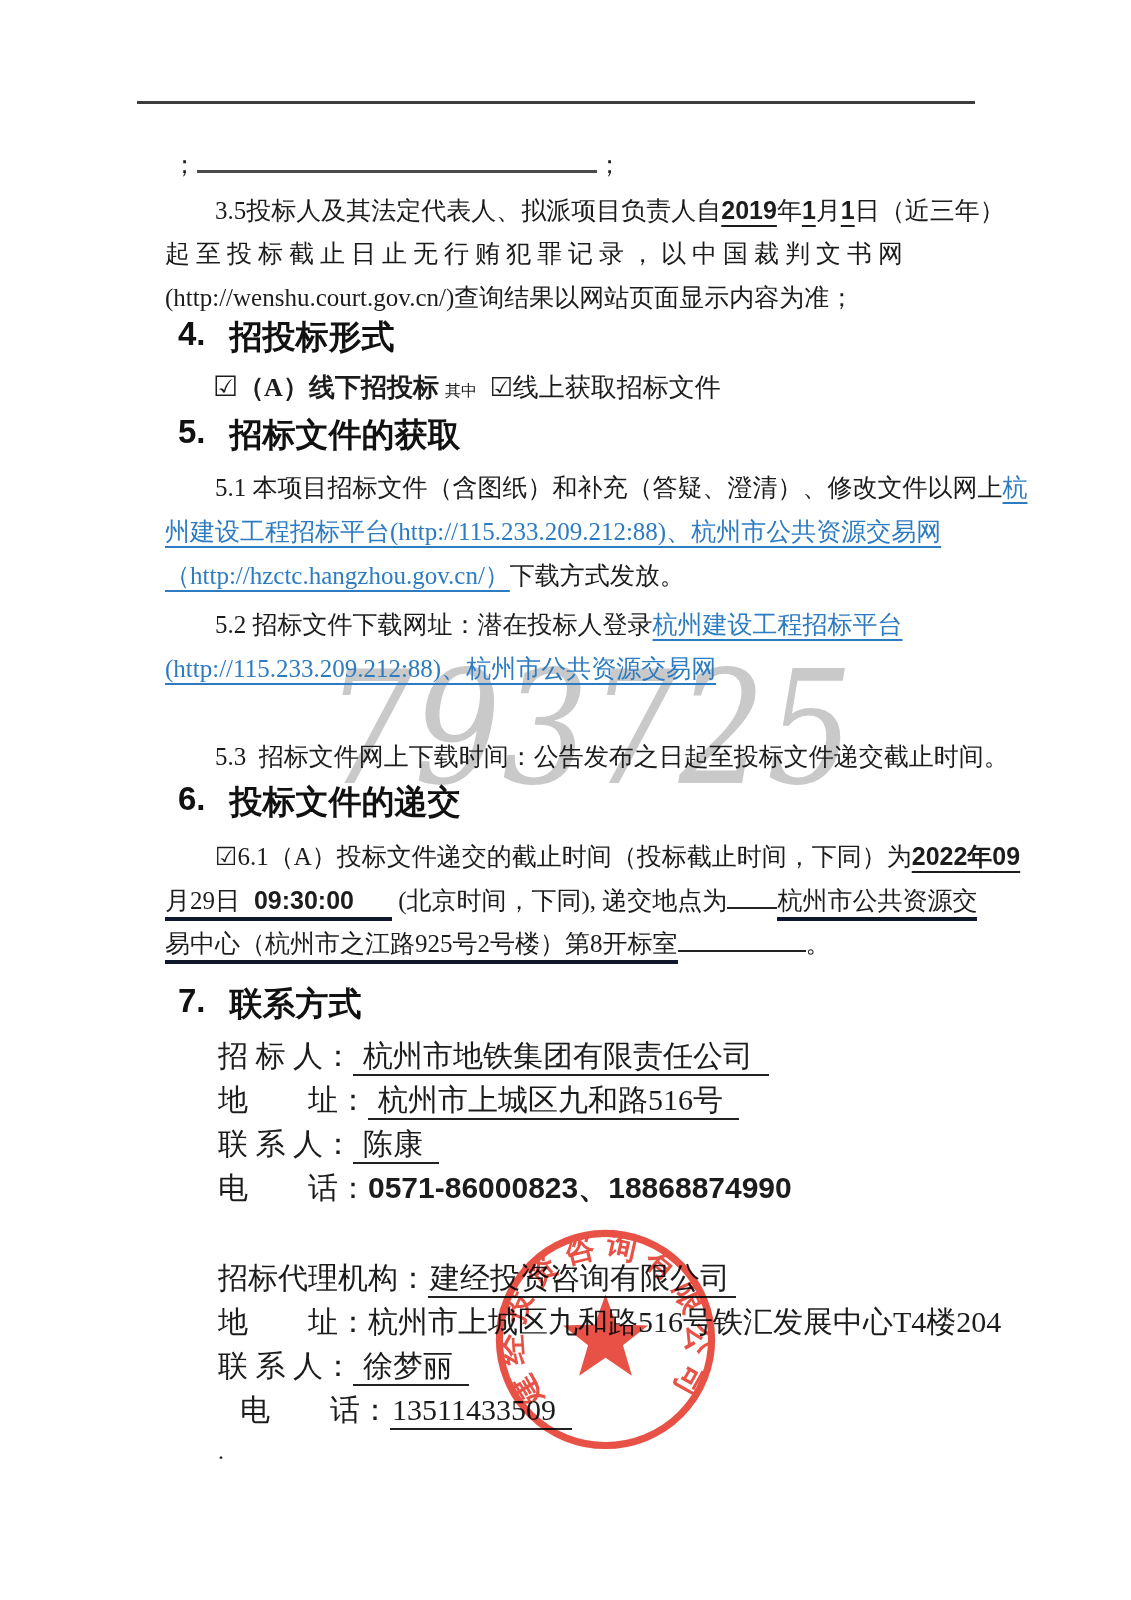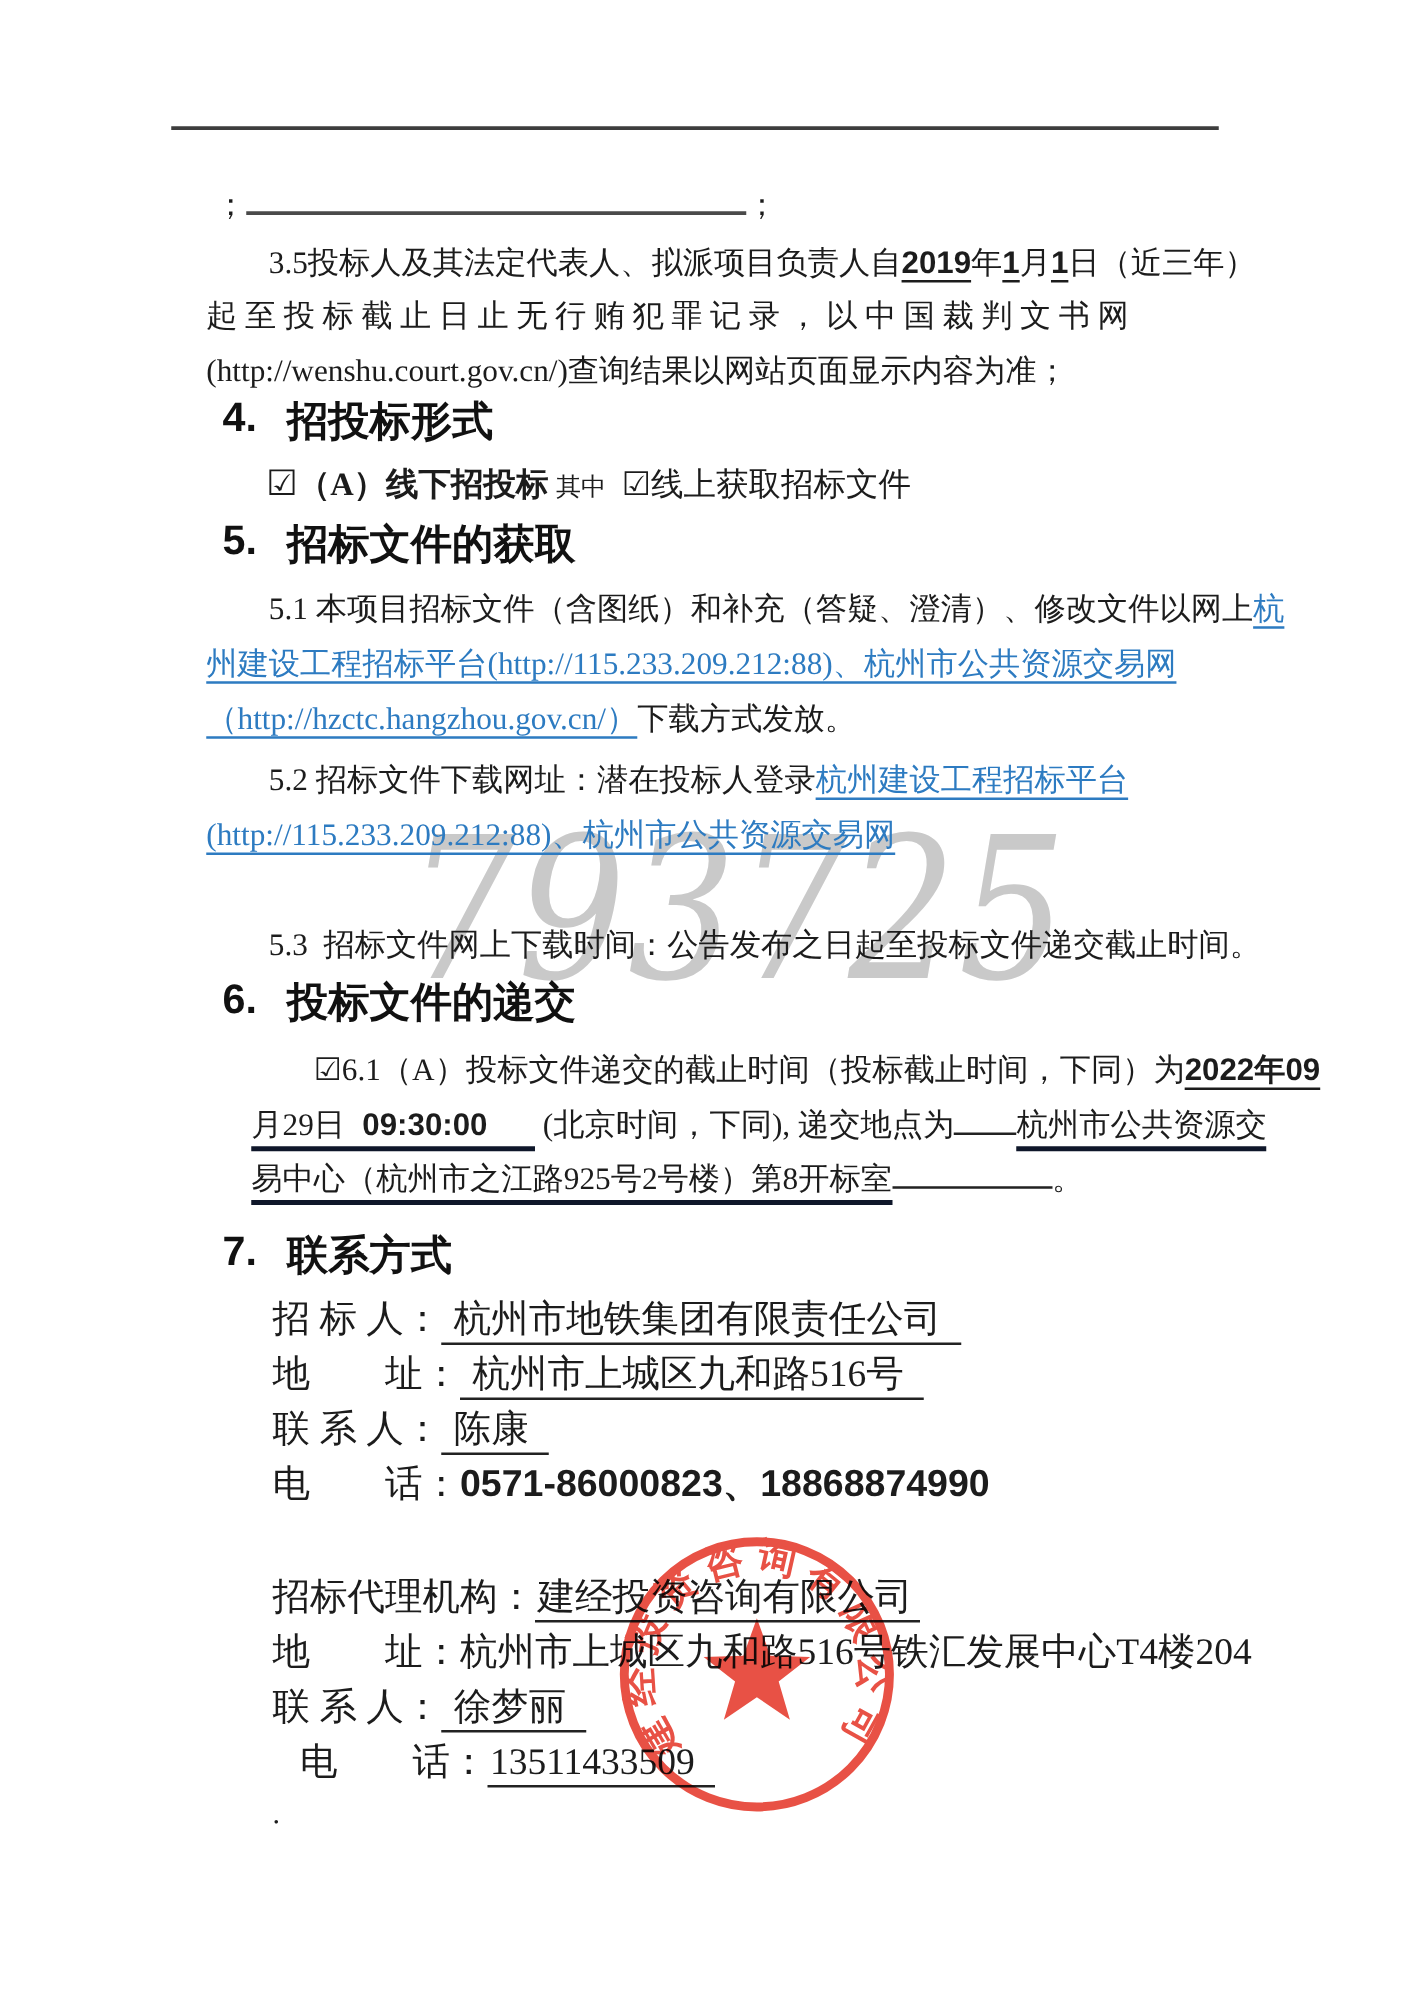--- a/index.html
+++ b/index.html
@@ -36,21 +36,21 @@
   .u  { text-decoration:underline; text-decoration-thickness:2px; text-underline-offset:6px;text-align:center; }
   .ub { border-bottom:4px solid #0f172a; padding-bottom:3px; }
   .blank { display:inline-block; border-bottom:2px solid #222; height:28px; vertical-align:baseline; }
   .blank3 { border-bottom-width:3px; border-bottom-color:#4a4a4a; }
   .uval { border-bottom:2px solid #222; padding:0 16px 2px 10px; }
 
   .lnk { color:var(--link,#2d7bc1); text-decoration:underline; text-decoration-thickness:2px; text-underline-offset:6px; cursor:pointer; }
   .num { font-family:"Liberation Sans",sans-serif; font-weight:600; }
   .chk { font-family:"DejaVu Sans",sans-serif; }
   .bold { font-weight:bold; }
-  .conj { font-size:20px; padding:0 6px; }
+  .conj { font-size:16px; padding:0 6px; }
 
   
   .stamp { position:absolute; left:478px; top:1214px; width:255px; height:255px;
            z-index:2; color:var(--stamp,#e43b2c); opacity:0.88; mix-blend-mode:multiply; }
   .stamp text { font-family:"Liberation Serif",serif; font-weight:bold; }
 
   .footdot { position:absolute; left:218px; top:1438px; font-size:24px; }
 </style>
 </head>
 <body>
@@ -99,21 +99,21 @@
 
     <div class="para abs" style="top:735px;">
       <div class="ln ind">5.3  招标文件网上下载时间：公告发布之日起至投标文件递交截止时间。</div>
     </div>
 
     <div class="h" style="top:780px;">
       <span>6.</span>
         <span>投标文件的递交</span>
     </div>
 
-    <div class="para abs" style="top:834px;margin-left:36px;">
+    <div class="para abs" style="top:834px;">
       <div class="ln ind"><span class="chk">☑</span><span class="num bold" style="font-weight:700"></span><span>6.1（A）投标文件递交的截止时间（投标截止时间，下同）为</span><span class="u num">2022年09</span></div>
       <div class="ln"><span class="ub"><span>月29日</span><span class="num">  09:30:00</span><span style="display:inline-block;width:38px"></span></span><span> (北京时间，下同), 递交地点为</span><span class="blank" style="width:50px"></span><span class="ub">杭州市公共资源交</span></div>
       <div class="ln"><span class="ub">易中心（杭州市之江路925号2号楼）第8开标室</span><span class="blank" style="width:128px"></span><span>。</span></div>
     </div>
 
     <div class="h" style="top:982px;">
       <span>7.</span>
         <span>联系方式</span>
     </div>
 

